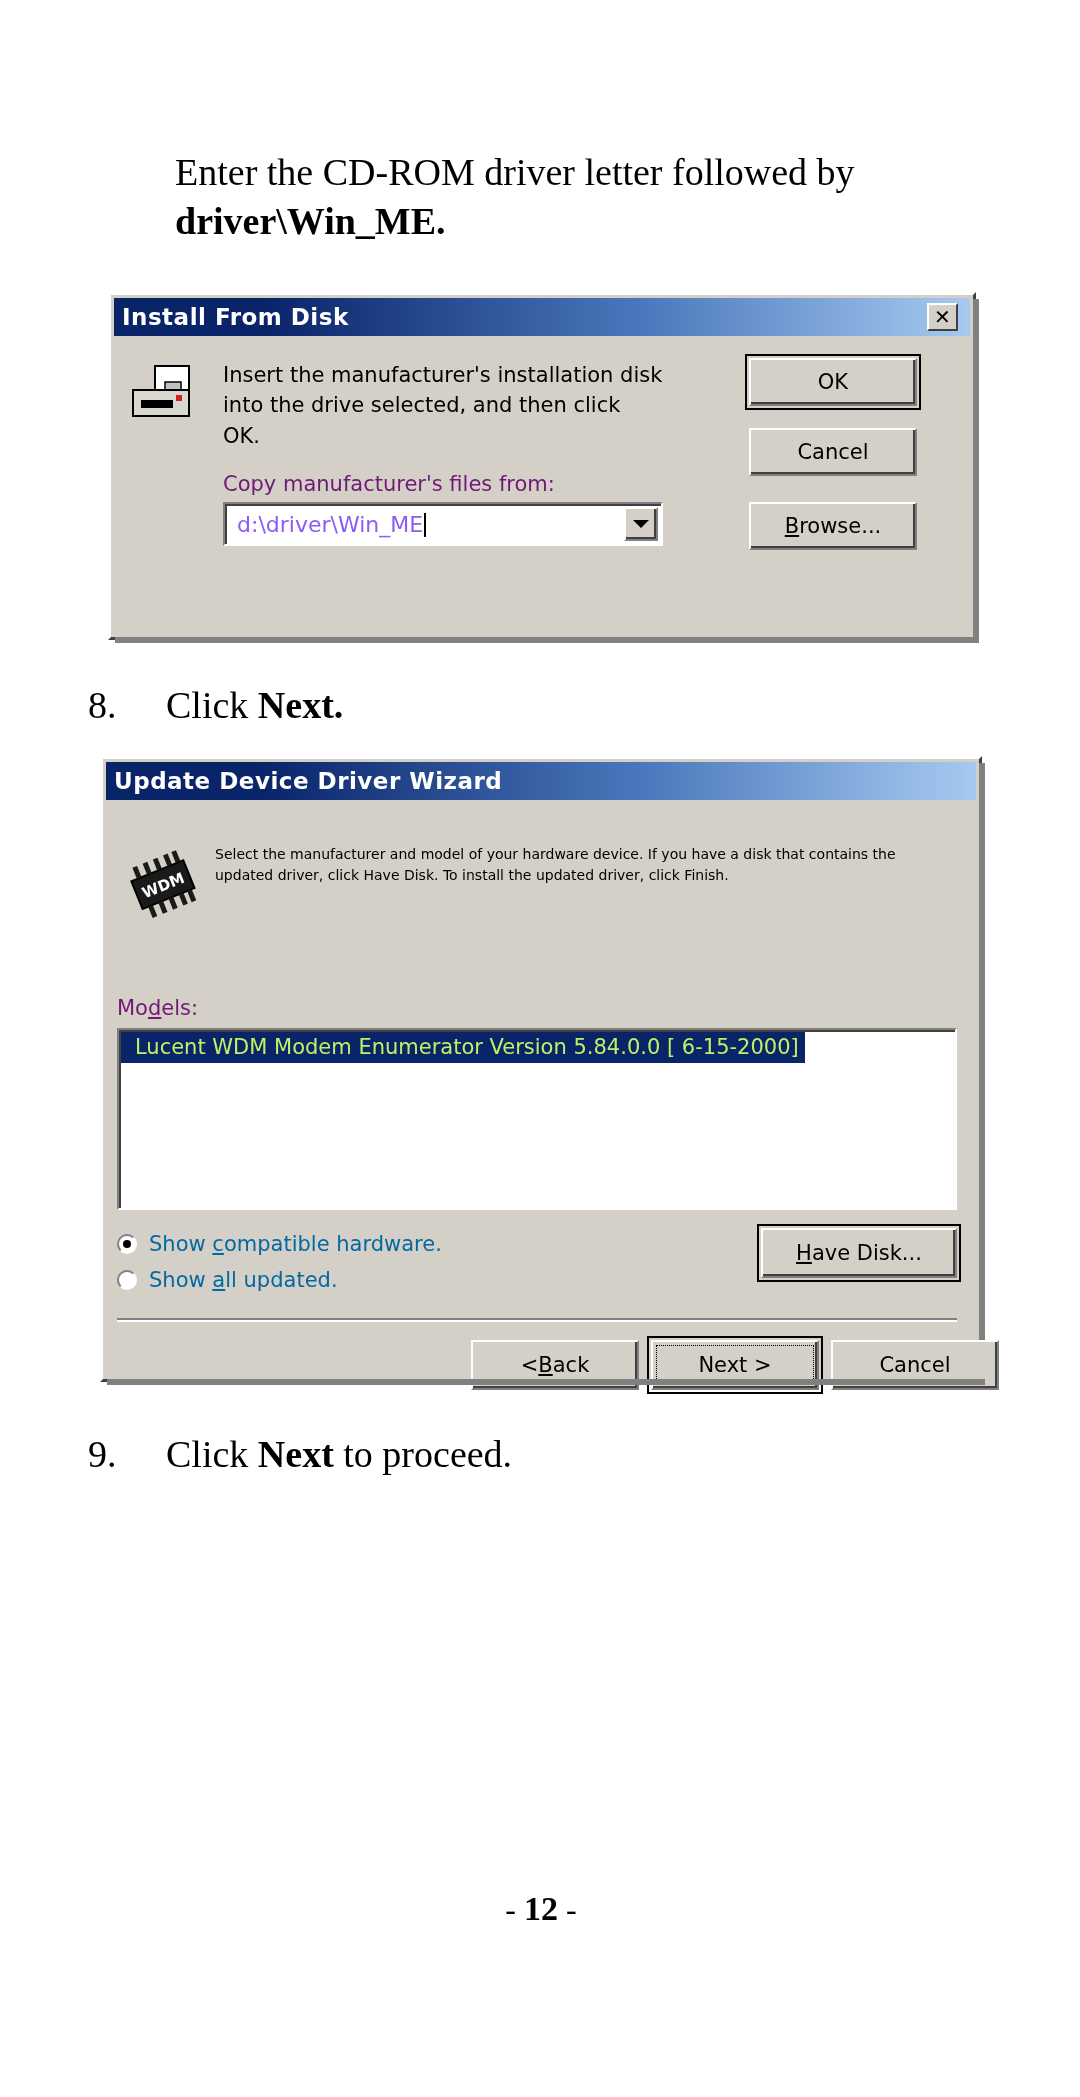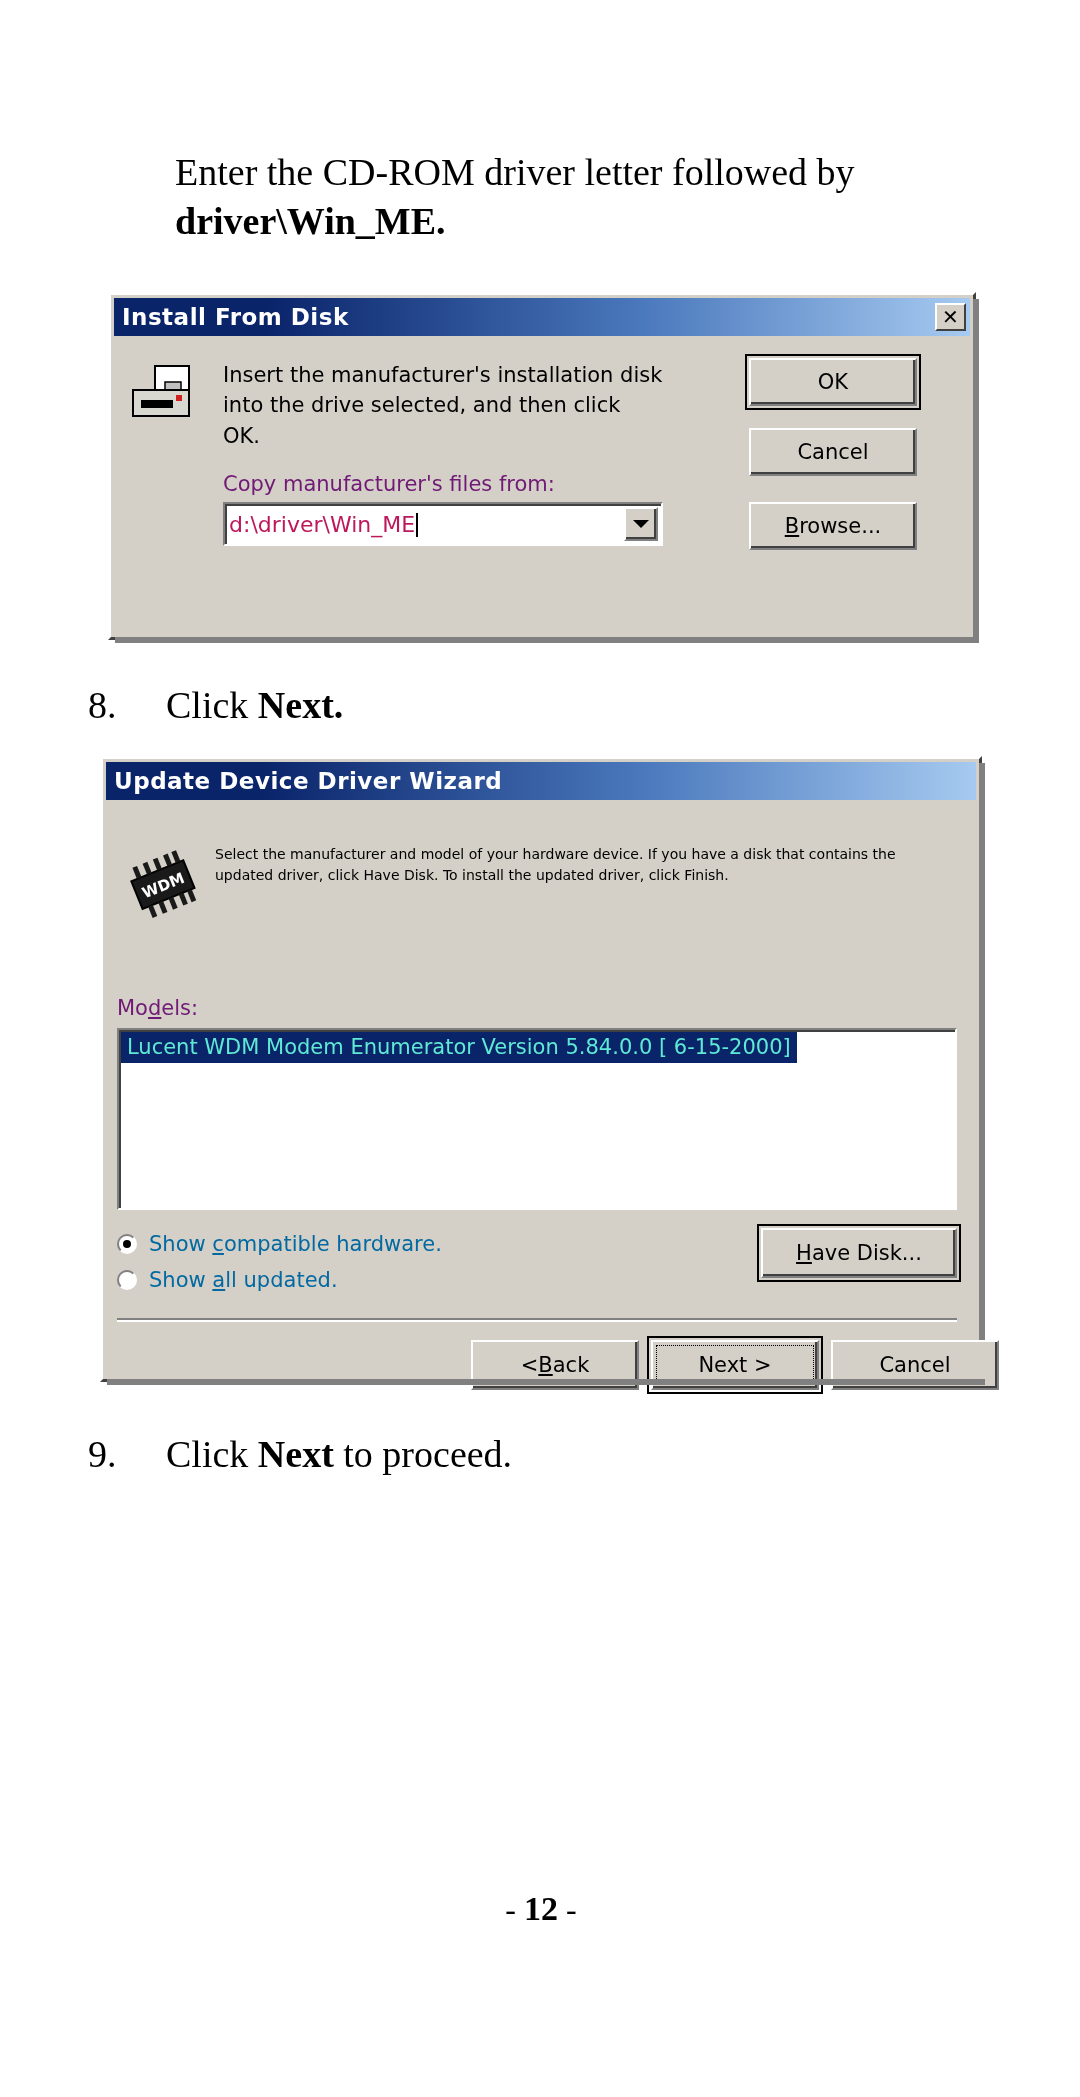--- a/index.html
+++ b/index.html
@@ -84,21 +84,21 @@
     bottom: -6px;
     background: #808080;
   }
 
   .titlebar {
     height: 38px;
     margin: 3px 3px 0 3px;
     background: linear-gradient(to right, #0a246a 0%, #0a246a 18%, #4b79bd 62%, #a6caf0 100%);
     display: flex;
     align-items: center;
-    padding: 0 4px 0 8px;
+    padding: 0 12px 0 8px;
     box-sizing: border-box;
   }
   .titlebar-text {
     color: #ffffff;
     font-family: "DejaVu Sans", sans-serif;
     font-size: 23px;
     font-weight: bold;
     letter-spacing: 0.5px;
     white-space: nowrap;
     flex: 1;
@@ -181,23 +181,24 @@
   #combo-path {
     position: absolute;
     display: flex;
     align-items: center;
   }
   #combo-path .combo-text {
     flex: 1;
     padding-left: 4px;
     font-family: "DejaVu Sans", sans-serif;
     font-size: 22px;
-    color: #be185d;
+    color: #8b5cf6;
     white-space: nowrap;
     position: relative;
+    margin-left: 8px;
   }
   .caret {
     display: inline-block;
     width: 2px;
     height: 24px;
     background: #000;
     vertical-align: -5px;
     margin-left: 1px;
   }
   .combo-arrow-btn {
@@ -222,24 +223,24 @@
     border-top: 8px solid #000000;
   }
 
   
   #models-list {
     position: absolute;
     overflow: hidden;
   }
   .list-item-selected {
     background: #0a246a;
-    color: #5eead4;
+    color: #bef264;
     font-family: "DejaVu Sans", sans-serif;
     font-size: 21px;
-    padding: 3px 6px 4px 6px;
+    padding: 3px 6px 4px 14px;
     display: inline-block;
     white-space: nowrap;
     margin: 2px 0 0 2px;
   }
 
   
   .radio-row {
     position: absolute;
     display: flex;
     align-items: center;

